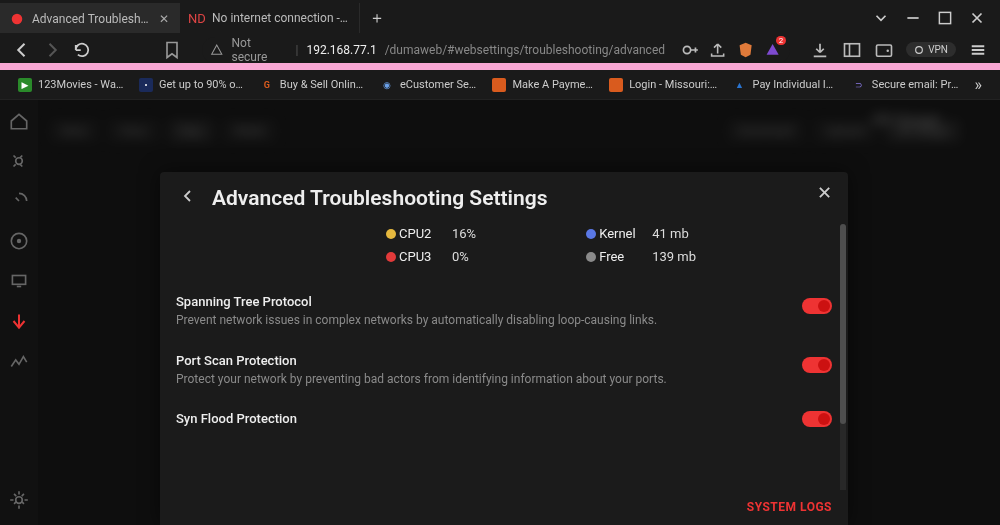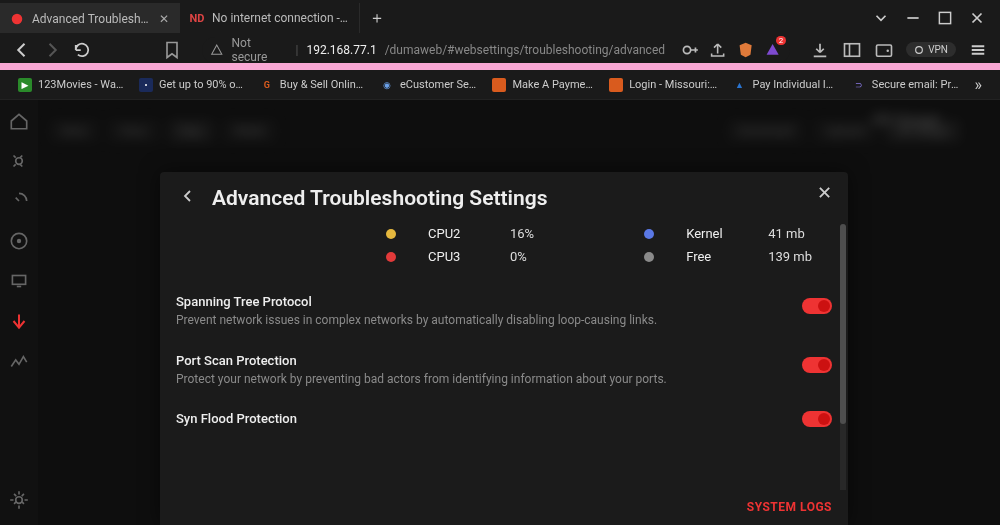--- a/index.html
+++ b/index.html
@@ -38,21 +38,21 @@
   .sidebar .sicon.active { color:#e33; }
 
   .modal { position:absolute; left:160px; right:152px; top:72px; bottom:0; background:#1b1b1b; border-radius:4px 4px 0 0; padding:0; color:#ddd; box-shadow:0 0 20px rgba(0,0,0,.5); z-index:3; display:flex; flex-direction:column; }
   .modal-inner { flex:1; overflow:hidden; position:relative; padding:8px 16px 0 16px;}
   .modal-header { display:flex; align-items:center; gap:16px; padding:6px 4px 16px 4px;}
   .modal-back { color:#ccc; cursor:pointer; }
   .modal-title { font-size:21px; font-weight:600; color:#eee; }
   .modal-close { position:absolute; right:16px; top:10px; color:#ccc; cursor:pointer; font-size:18px;}
   .statsrow { display:flex; gap:110px; padding:0 0 20px 210px; font-size:13px;}
   .statcol { display:flex; flex-direction:column; gap:8px;}
-  .statline { display:flex; align-items:center; gap:32px;}
+  .statline { display:flex; align-items:center; gap:3px;}
   .dot { width:10px; height:10px; border-radius:50%; display:inline-block;}
   .statlabel { width:50px; color:#eee;}
   .statval { color:#ddd;}
 
   .setting { padding:10px 0 14px 0; display:flex; justify-content:space-between; align-items:flex-start; gap:36px;}
   .setting .txt h4 { font-size:13px; font-weight:500; color:#eee; margin-bottom:4px;}
   .setting .txt p { font-size:12px; color:#8a8a8a; line-height:1.3;}
   .toggle { width:30px; height:16px; background:#e33; border-radius:8px; position:relative; flex-shrink:0; margin-top:4px; cursor:pointer;}
   .toggle::after { content:""; position:absolute; width:12px; height:12px; background:#c11; border-radius:50%; top:2px; right:2px;}
 
@@ -72,21 +72,21 @@
     <div class="tab active">
       <span class="fav">
           <svg viewBox="0 0 16 16">
             <circle cx="8" cy="8" r="6" fill="#e33"></circle>
           </svg>
         </span>
       <span class="ttl">Advanced Troubleshooting Settin</span>
       <span class="x">✕</span>
     </div>
     <div class="tab">
-      <span class="fav" style="color:#d44;font-size:11px;font-weight:700">ND</span>
+      <span class="fav" style="color:#d44;font-size:13px;font-weight:400">ND</span>
       <span class="ttl">No internet connection - Netduma R</span>
     </div>
     <div class="newtab">＋</div>
   </div>
   <div class="winbtns">
     <div class="winbtn">
         <svg viewBox="0 0 16 16">
           <path d="M4 6l4 4 4-4" stroke="#ccc" stroke-width="1.5" fill="none"></path>
         </svg>
       </div>

